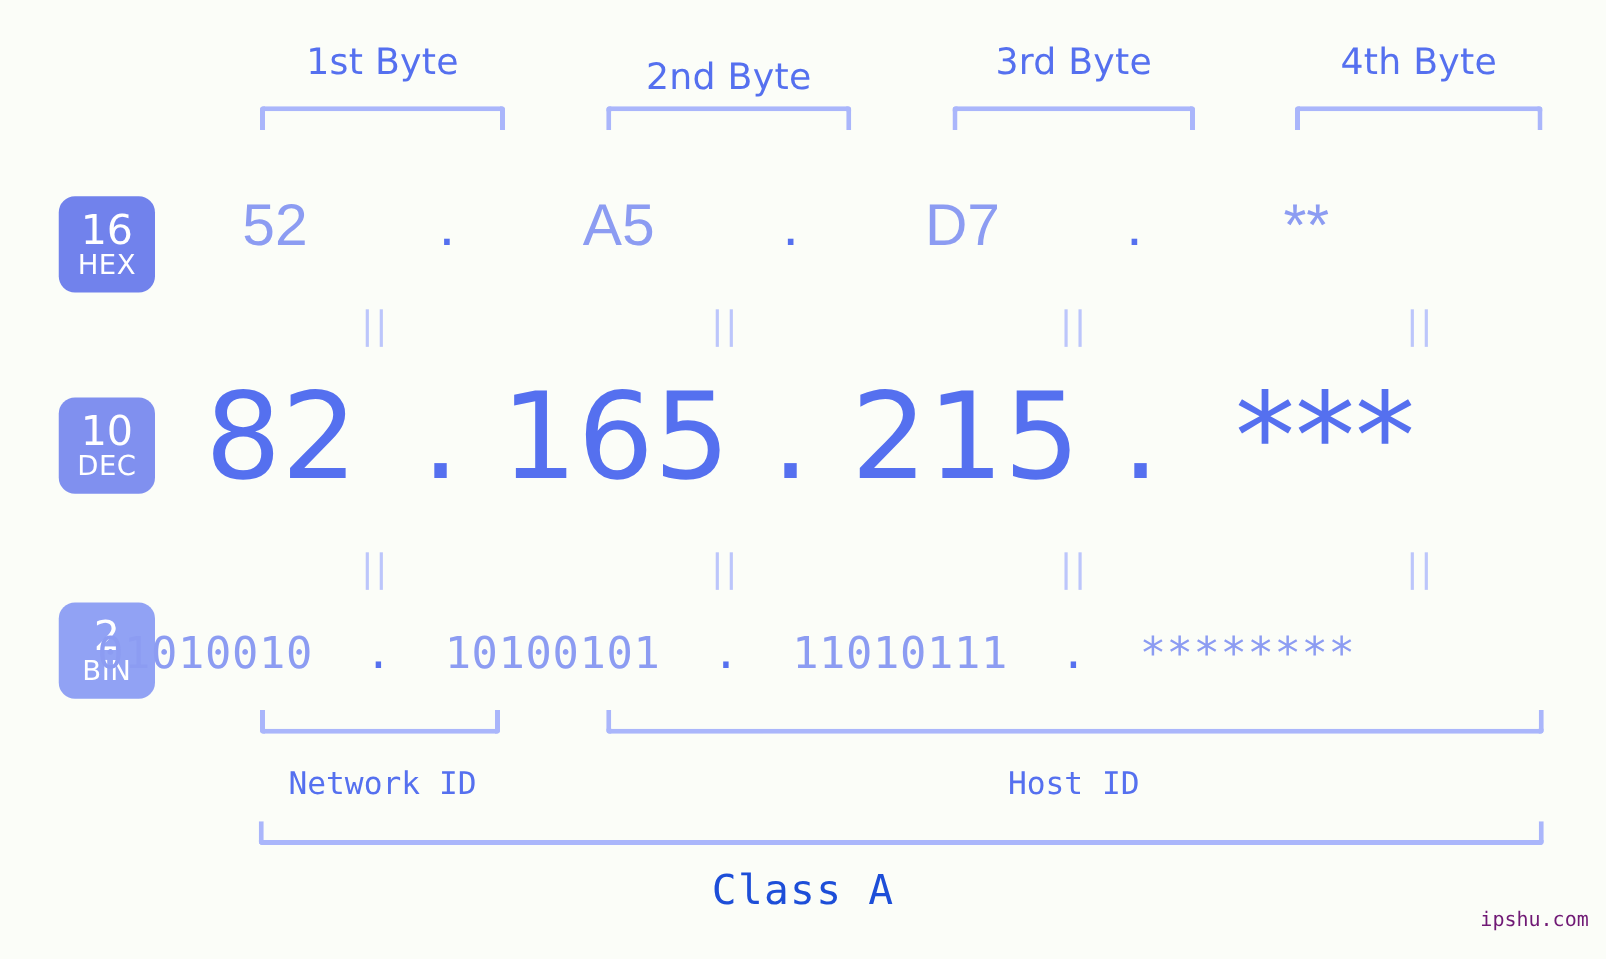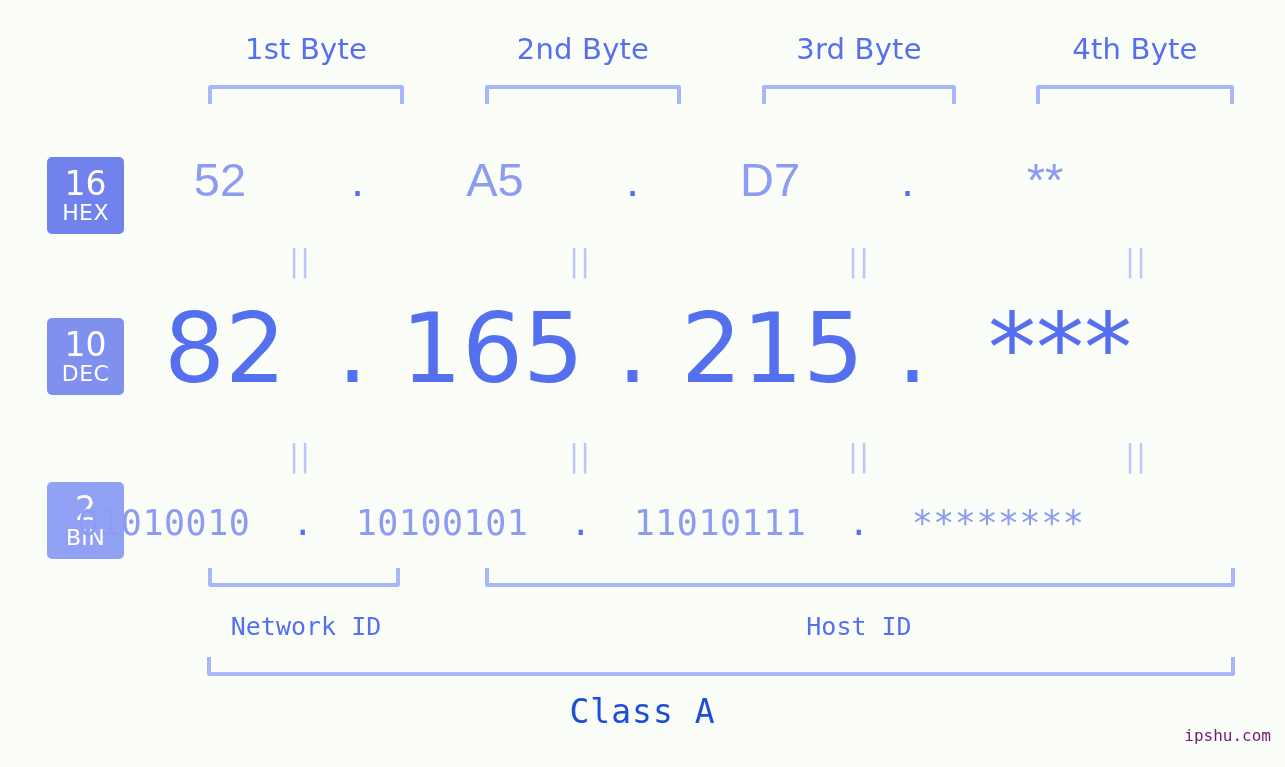--- a/index.html
+++ b/index.html
@@ -49,21 +49,21 @@
     height: 19px;
     border-radius: 0 0 3px 3px;
   }
 
   
   .badge {
     position: absolute;
     left: 47px;
     width: 77px;
     height: 77px;
-    border-radius: 5px;
+    border-radius: 13px;
     color: #ffffff;
     display: flex;
     flex-direction: column;
     align-items: center;
     justify-content: center;
     font-family: "DejaVu Sans", sans-serif;
     line-height: 1;
   }
   .badge .num {
     font-size: 33px;
@@ -161,21 +161,21 @@
     font-size: 16px;
     color: #701a75;
   }
 </style>
 </head>
 <body>
 
 <div class="canvas">
 
   <div class="byte-label" style="left:206px;width:200px;">1st Byte</div>
-  <div class="byte-label" style="left:484px;width:198px;">2nd Byte</div>
+  <div class="byte-label" style="left:484px;width:198px;margin-top:12px;">2nd Byte</div>
   <div class="byte-label" style="left:761px;width:196px;">3rd Byte</div>
   <div class="byte-label" style="left:1036px;width:198px;">4th Byte</div>
 
   <div class="bracket bracket-down" style="left:208px;top:85px;width:196px;"></div>
   <div class="bracket bracket-down" style="left:485px;top:85px;width:196px;"></div>
   <div class="bracket bracket-down" style="left:762px;top:85px;width:194px;"></div>
   <div class="bracket bracket-down" style="left:1036px;top:85px;width:198px;"></div>
 
   <div class="badge" style="top:157px;background:#7182ec;">
     <span class="num">16</span>

